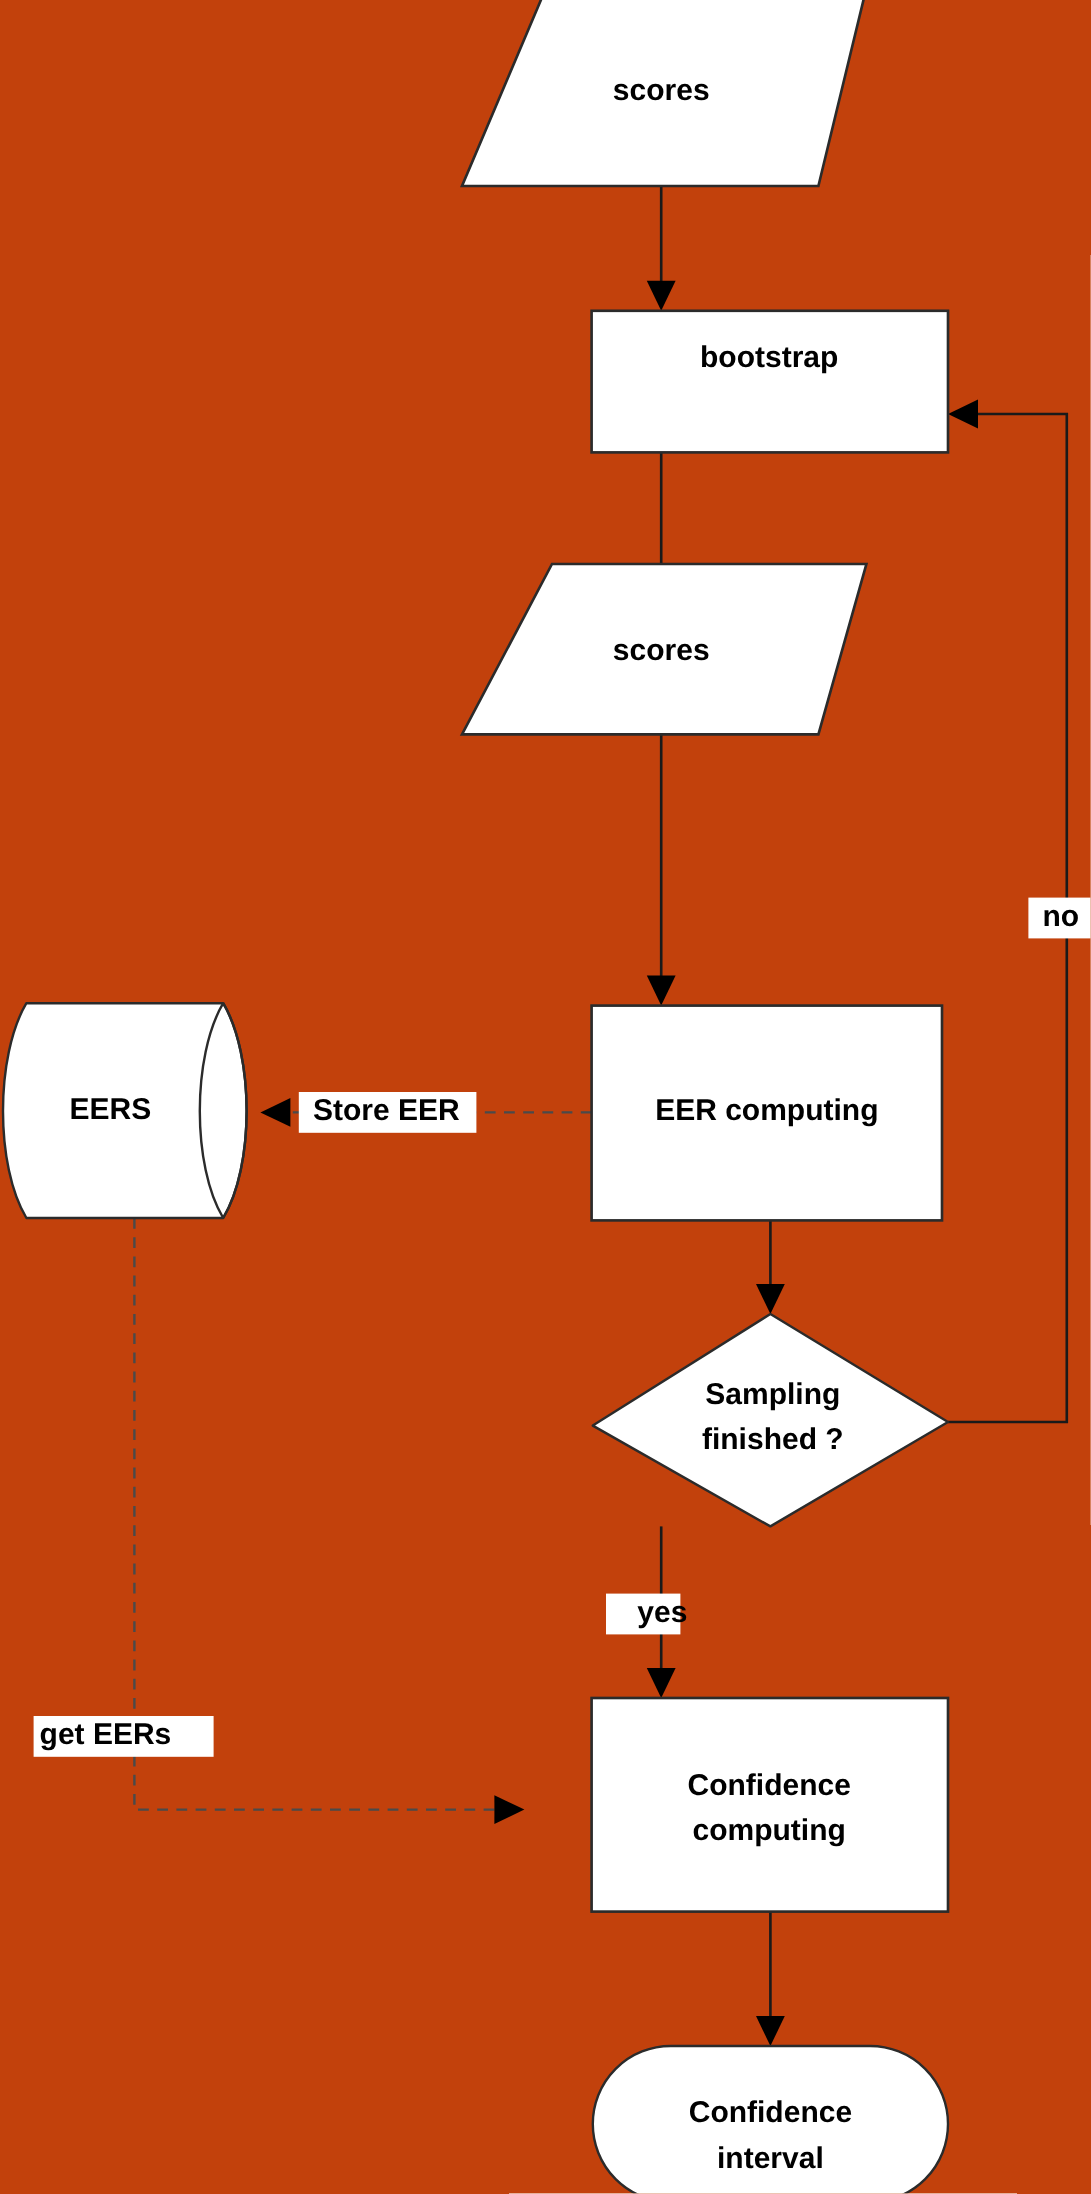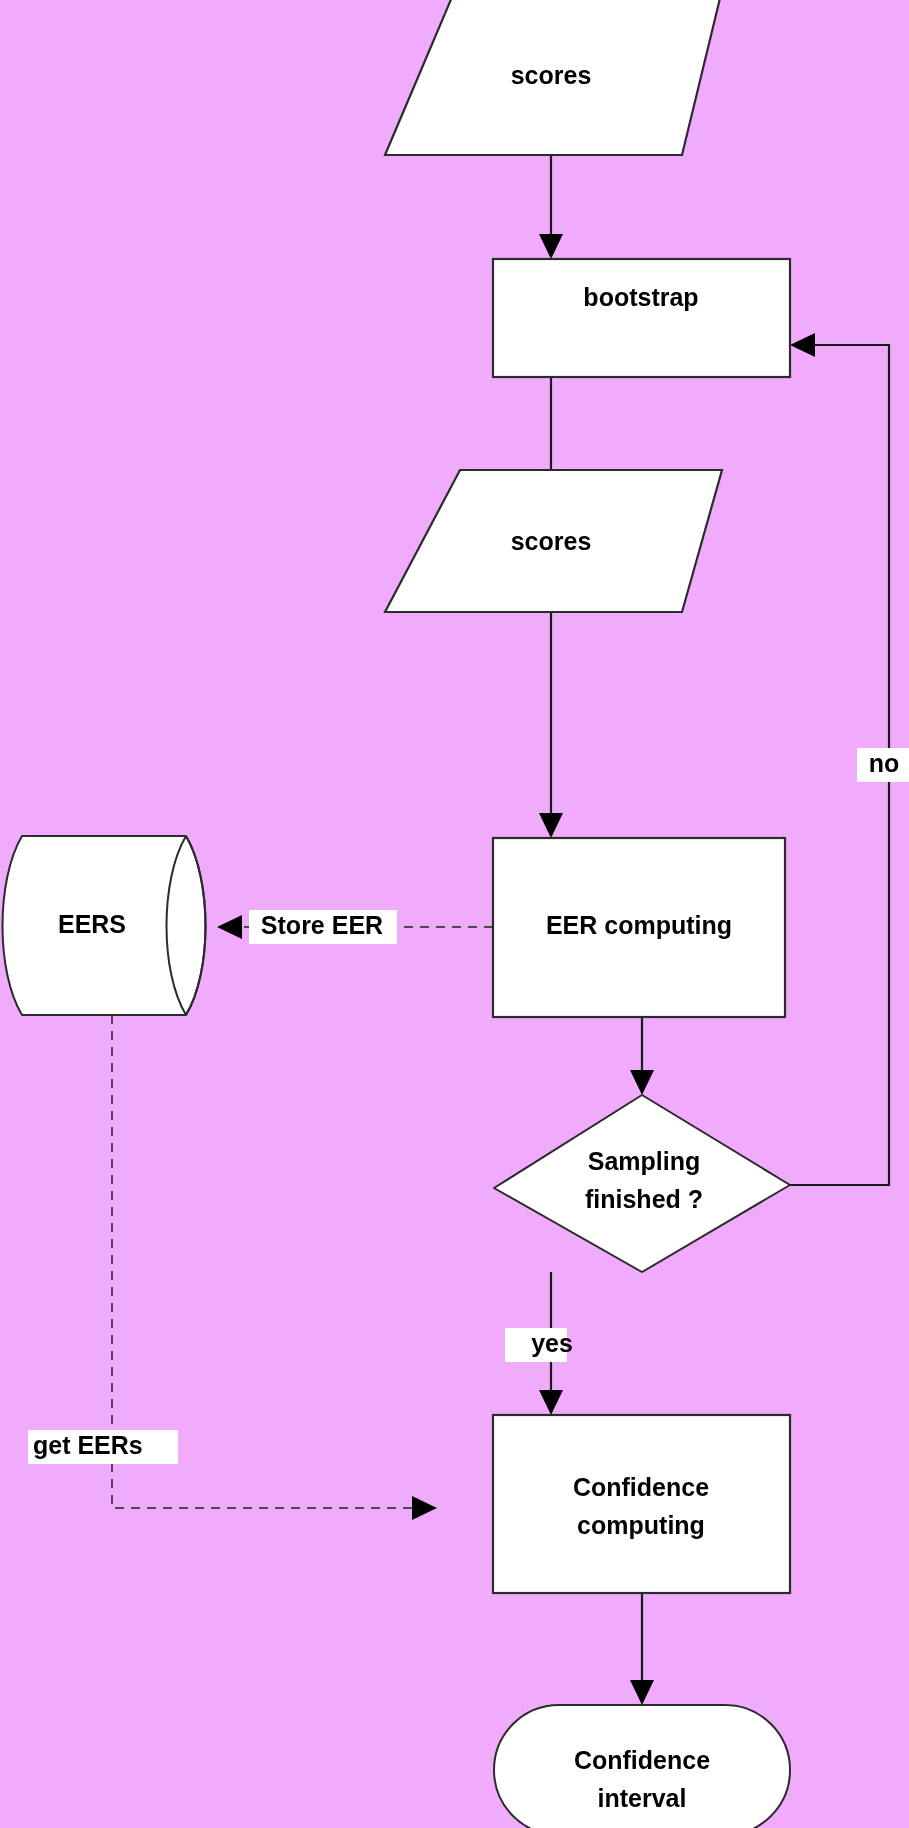--- a/index.html
+++ b/index.html
@@ -11,21 +11,21 @@
   body {
     width: 909px;
     height: 1828px;
     overflow: hidden;
     font-family: "Liberation Sans", sans-serif;
   }
   #diagram-root {
     position: relative;
     width: 909px;
     height: 1828px;
-    background: #f0abfc;
+    background: #c2410c;
   }
   svg#flow-svg {
     position: absolute;
     top: 0;
     left: 0;
     width: 909px;
     height: 1828px;
     display: block;
   }
   .shape-outline {

